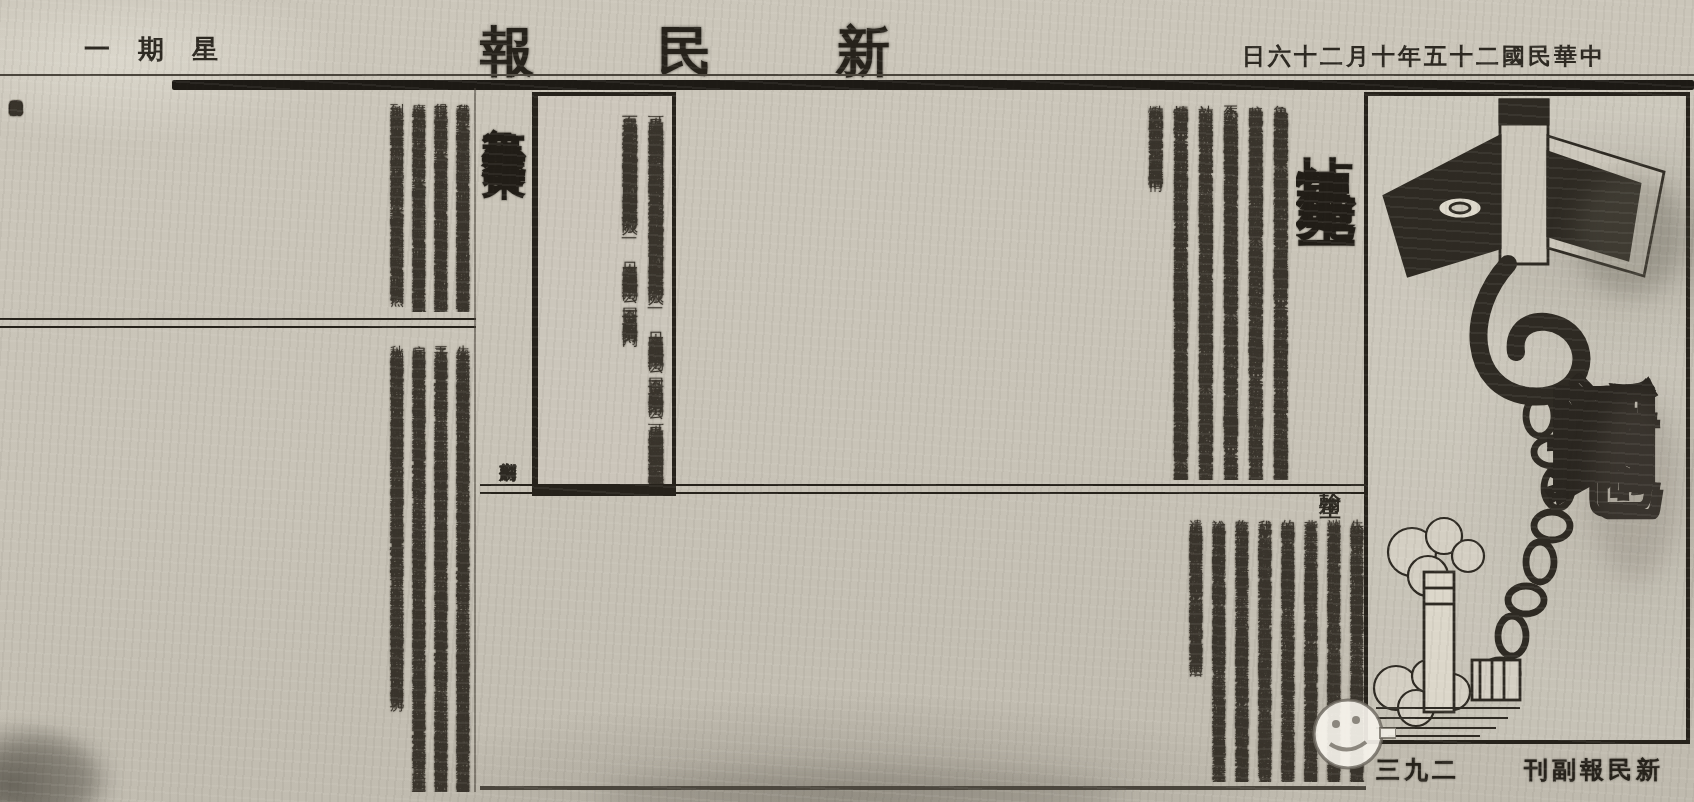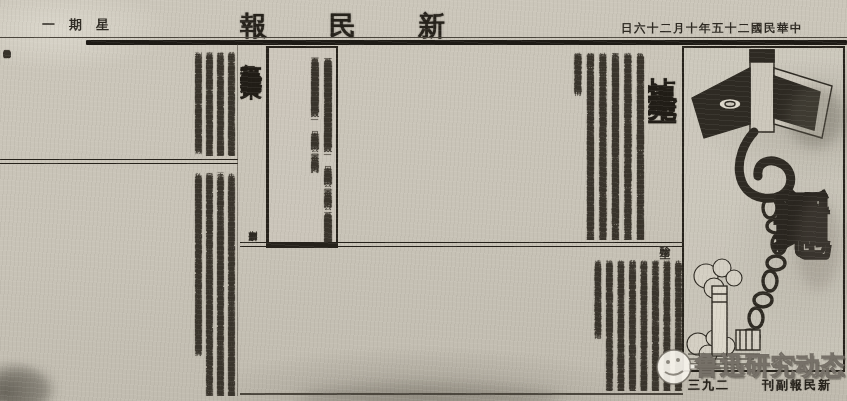--- a/index.html
+++ b/index.html
@@ -161,19 +161,18 @@
   <div class="abs supp-footer" style="left:688px; top:377px;">三九二</div>
   <div class="abs supp-footer" style="left:762px; top:377px;">刊副報民新</div>
 
   <svg class="abs" style="left:650px; top:345px; z-index:9;" width="48" height="46" viewBox="0 0 48 46">
     <circle cx="24" cy="22" r="17" fill="rgba(246,243,235,.92)" stroke="rgba(108,103,94,.8)" stroke-width="1.6"></circle>
     <circle cx="18" cy="17" r="2" fill="rgba(108,103,94,.75)"></circle>
     <circle cx="28" cy="15" r="2" fill="rgba(108,103,94,.75)"></circle>
     <path d="M15,27 Q24,33 33,26" fill="none" stroke="rgba(108,103,94,.75)" stroke-width="2"></path>
     <rect x="40" y="19" width="8" height="5" fill="rgba(240,237,229,.95)" stroke="rgba(97,92,83,.7)" stroke-width="1"></rect>
   </svg>
-  <div class="abs watermark-text" style="left:695px; top:349px; z-index:9;">鲁迅研究动态</div>
 
   <div class="stain" style="left:788px; top:86px; width:55px; height:62px; background:rgba(100,95,85,.32);"></div>
   <div class="stain" style="left:796px; top:198px; width:44px; height:92px; background:rgba(112,107,97,.22);"></div>
   <div class="stain" style="left:-12px; top:368px; width:64px; height:44px; background:rgba(58,54,46,.35);"></div>
   <div class="stain" style="left:300px; top:384px; width:260px; height:26px; background:rgba(86,81,72,.22);"></div>
 </div>
 
 </body></html>

